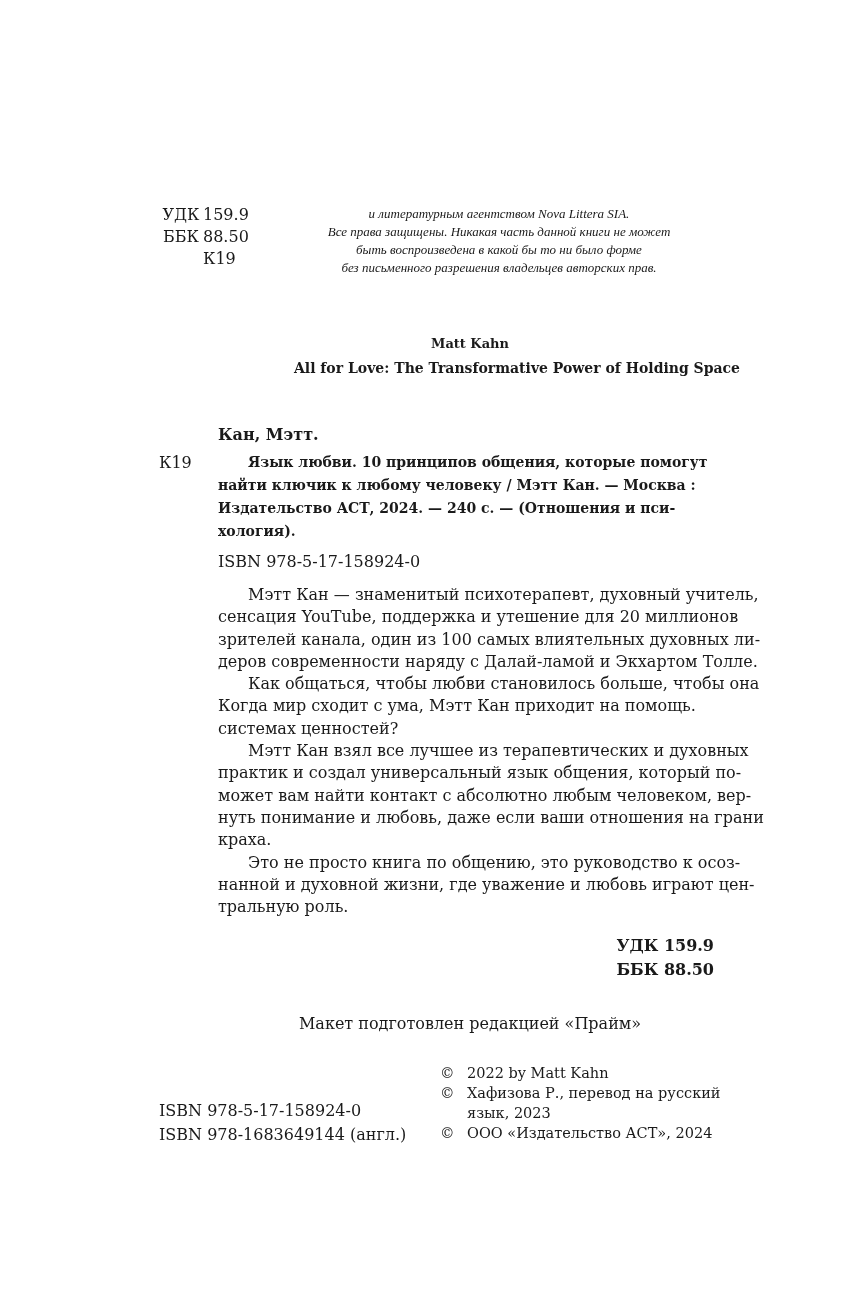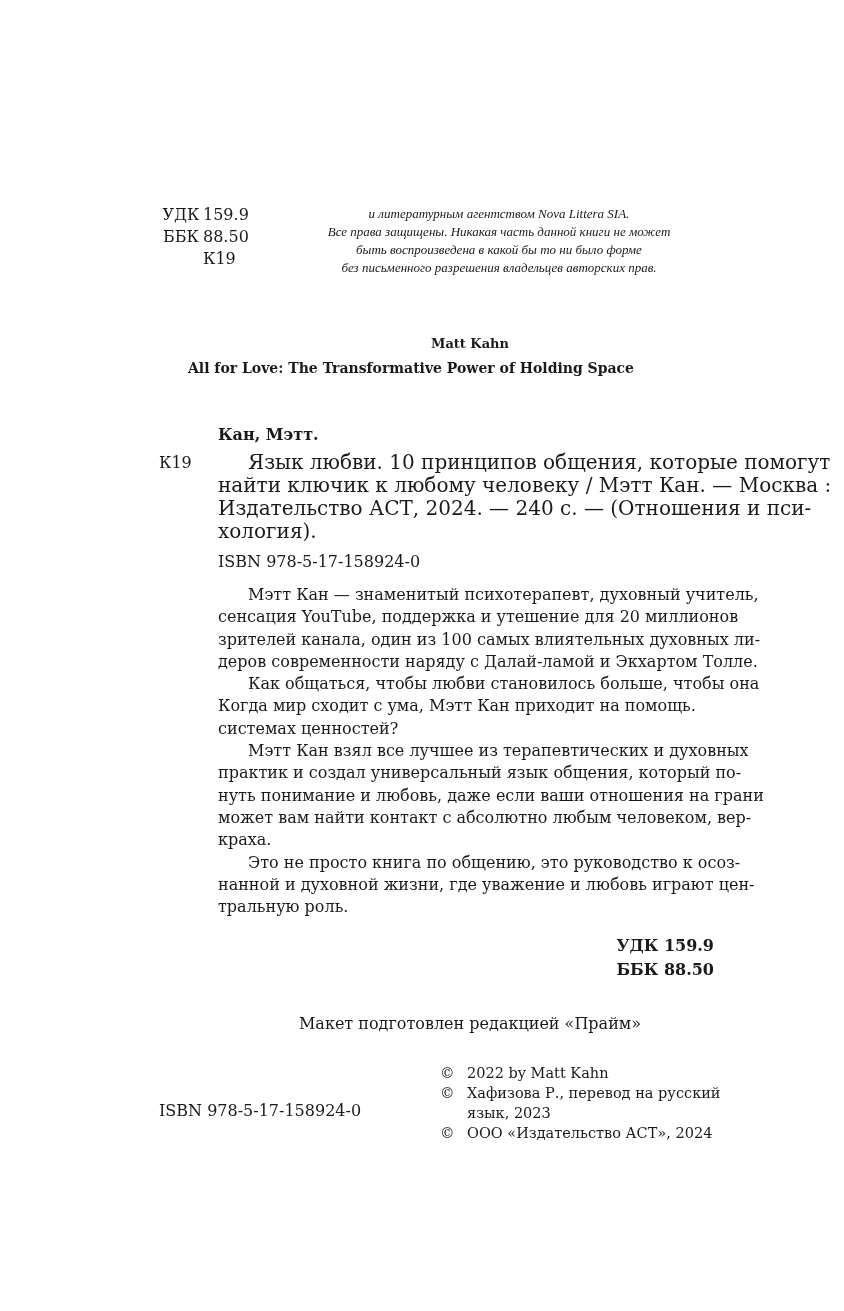--- a/index.html
+++ b/index.html
@@ -17,30 +17,31 @@
     .rights {
       left: 274px; top: 205px; width: 450px; text-align: center;
       font-style: italic; font-size: 13px; line-height: 18px;
       font-family: "Liberation Serif", "DejaVu Serif", serif;
     }
     .orig-author {
       left: 200px; width: 540px; top: 336px; text-align: center;
       font-weight: bold; font-size: 13px;
     }
     .orig-title {
-      left: 188px; width: 540px; top: 360px; text-align: left;
+      left: 200px; width: 540px; top: 360px; text-align: right;
       font-weight: bold; font-size: 14px; white-space: nowrap;
     }
     .heading {
       left: 218px; top: 425px; font-weight: bold; font-size: 16px;
     }
     .k19-left { left: 159px; top: 453px; font-size: 16px; }
     .biblio {
-      left: 218px; top: 451px; width: 496px; font-size: 20px; line-height: 23px;
+      left: 218px; top: 451px; width: 496px; font-size: 14px; line-height: 23px;
       text-align: justify;
+      font-weight: bold;
     }
     .biblio .line { display: block; white-space: nowrap; }
     .indent { padding-left: 30px; }
     .isbn1 { left: 218px; top: 552px; font-size: 16px; }
     .annot {
       left: 218px; top: 584px; width: 496px; font-size: 16px; line-height: 22.3px;
     }
     .annot .line { display: block; white-space: nowrap; text-align-last: justify; }
     .annot .last { text-align-last: left; }
     .udk-right {
@@ -98,37 +99,38 @@
 <div class="abs annot">
   <span class="line indent">Мэтт Кан — знаменитый психотерапевт, духовный учитель,</span>
   <span class="line">сенсация YouTube, поддержка и утешение для 20 миллионов</span>
   <span class="line">зрителей канала, один из 100 самых влиятельных духовных ли-</span>
   <span class="line">деров современности наряду с Далай-ламой и Экхартом Толле.</span>
   <span class="line indent">Как общаться, чтобы любви становилось больше, чтобы она</span>
   <span class="line last">Когда мир сходит с ума, Мэтт Кан приходит на помощь.</span>
   <span class="line last">системах ценностей?</span>
   <span class="line indent">Мэтт Кан взял все лучшее из терапевтических и духовных</span>
   <span class="line">практик и создал универсальный язык общения, который по-</span>
+  <span class="line">может вам найти контакт с абсолютно любым человеком, вер-</span>
   <span class="line">нуть понимание и любовь, даже если ваши отношения на грани</span>
-  <span class="line">может вам найти контакт с абсолютно любым человеком, вер-</span>
   <span class="line last">краха.</span>
   <span class="line indent">Это не просто книга по общению, это руководство к осоз-</span>
   <span class="line">нанной и духовной жизни, где уважение и любовь играют цен-</span>
   <span class="line last">тральную роль.</span>
 </div>
 
 <div class="abs udk-right">
   <div>УДК 159.9</div>
   <div>ББК 88.50</div>
 </div>
 
 <div class="abs maket">Макет подготовлен редакцией «Прайм»</div>
 
 <div class="abs isbn-bottom">
   <div>ISBN 978-5-17-158924-0</div>
+  <div>ISBN 978-1683649144 (англ.)</div>
 </div>
 
 <div class="abs copyrights">
   <div class="c">
     <span class="sym">©</span>
     <span class="txt">2022 by Matt Kahn</span>
   </div>
   <div class="c">
     <span class="sym">©</span>
     <span class="txt" style="width:265px">Хафизова Р., перевод на русский язык, 2023</span>

